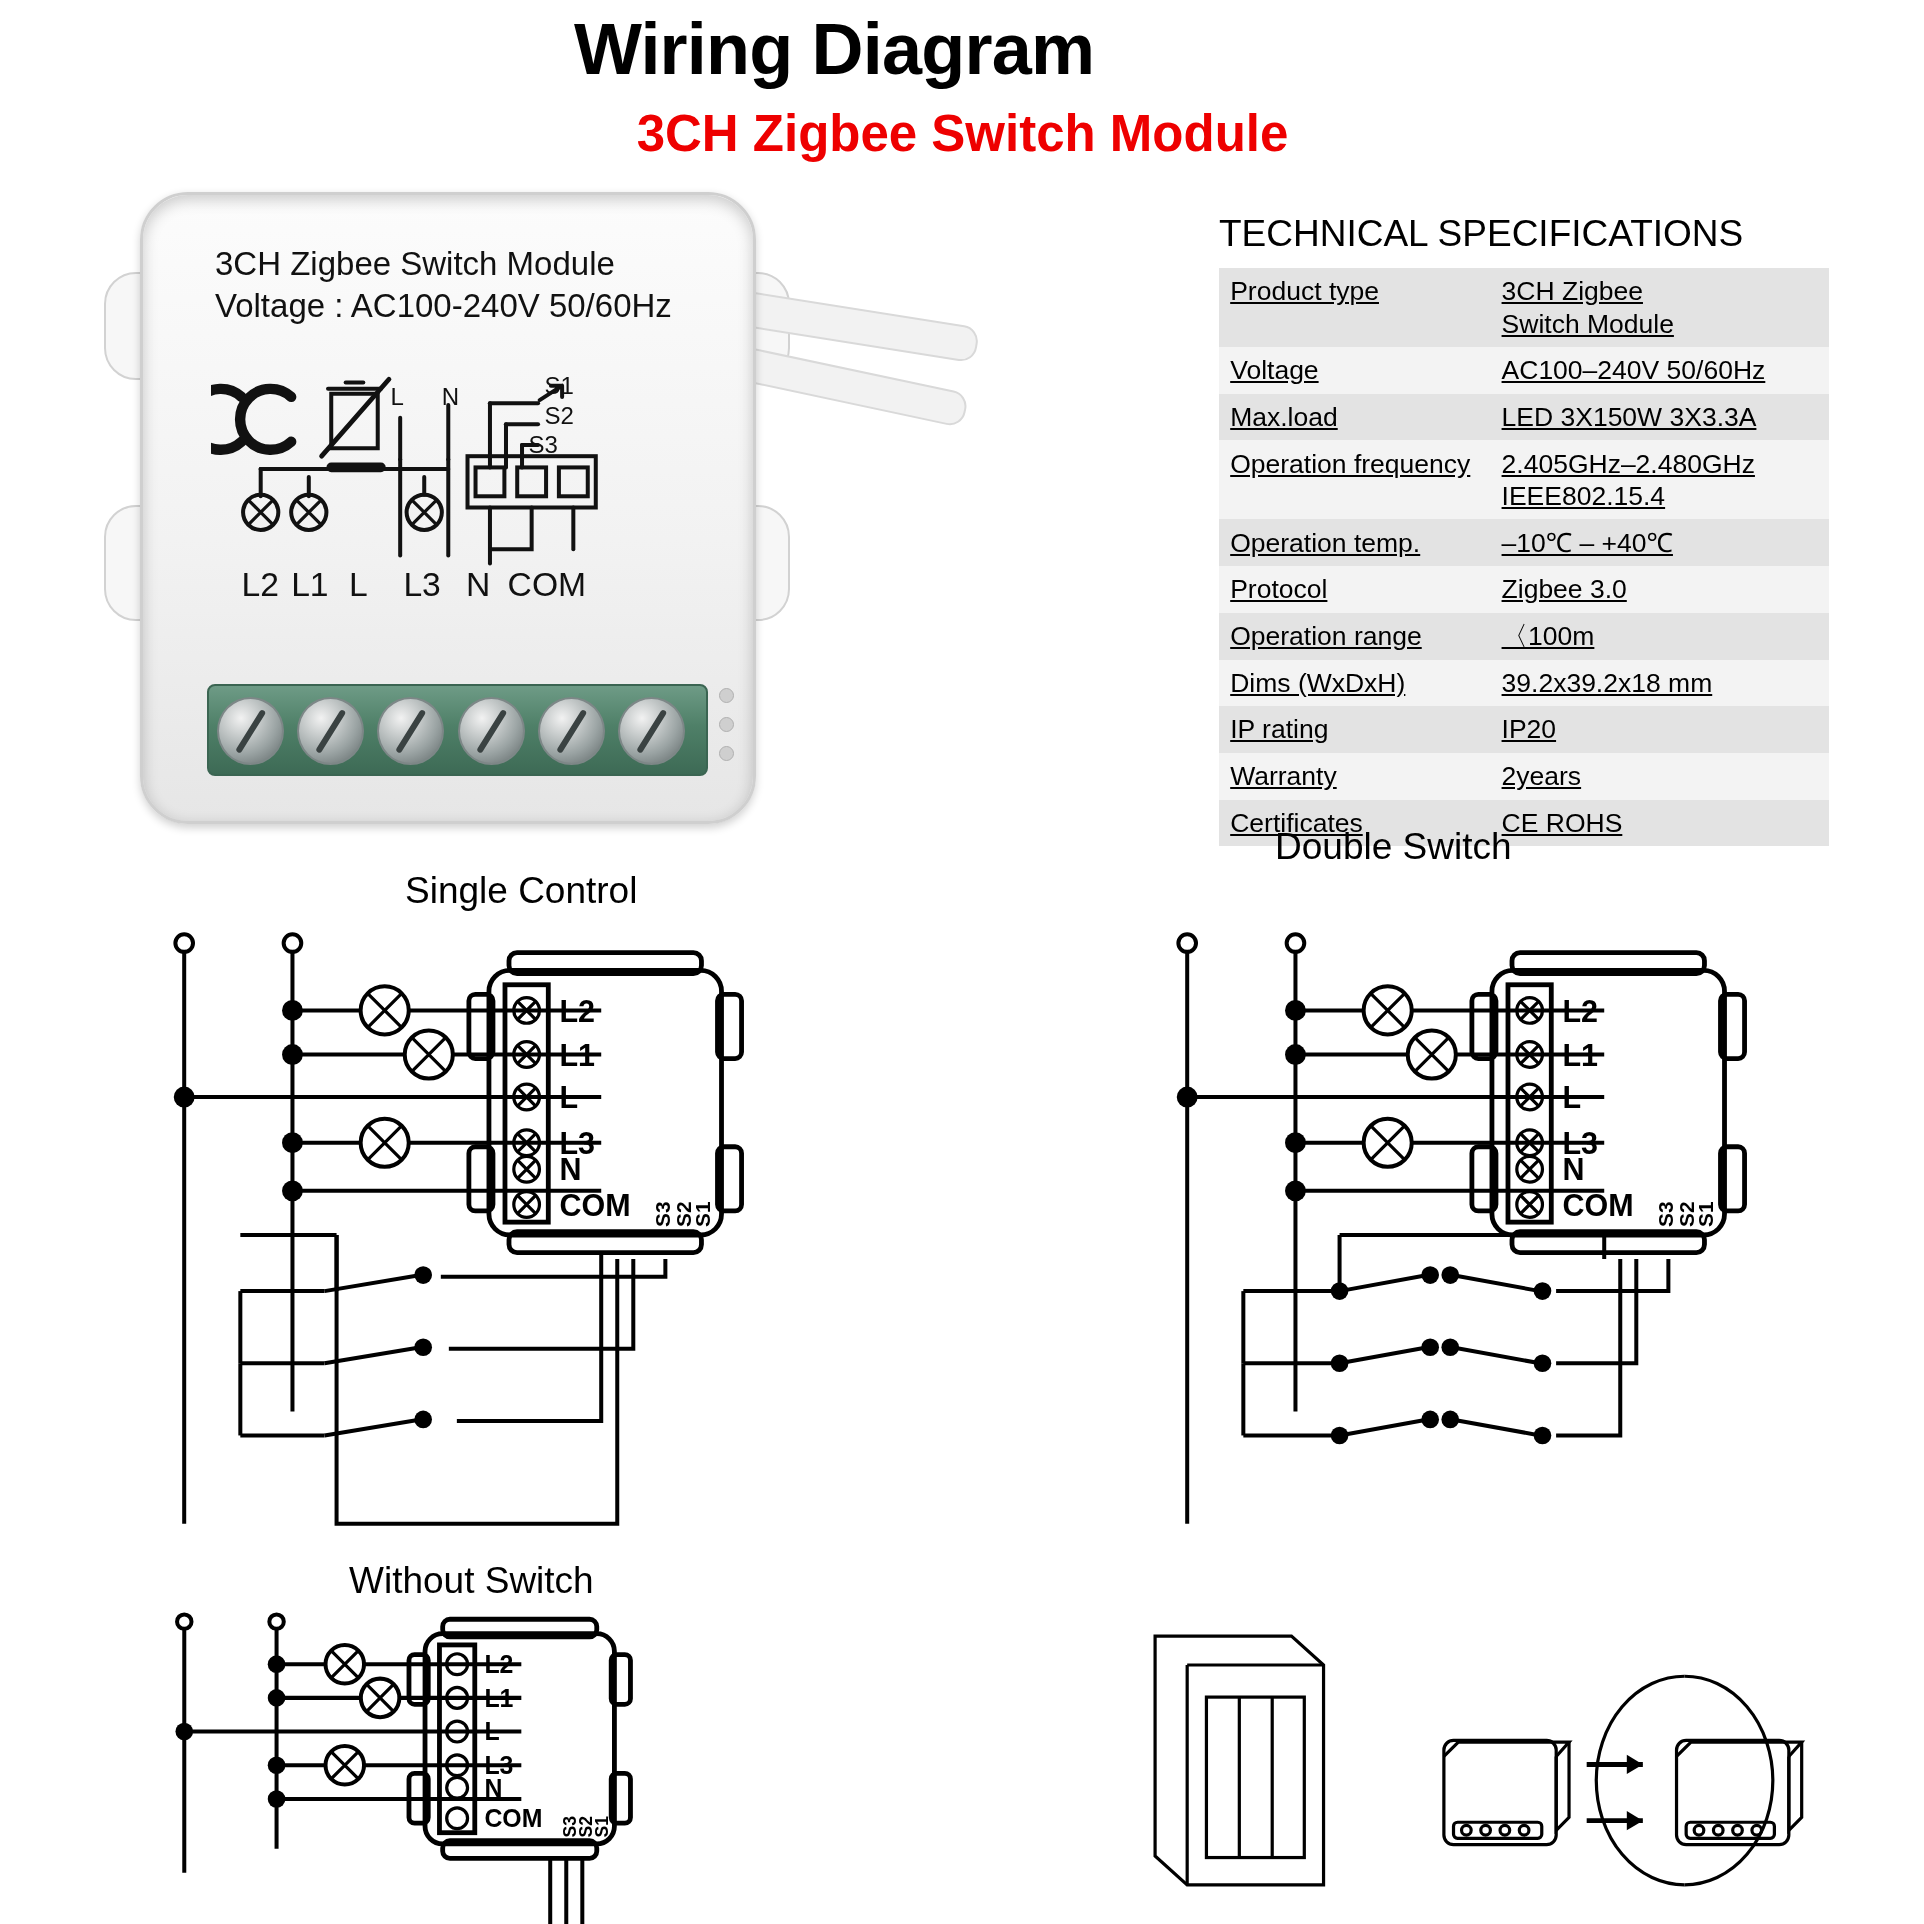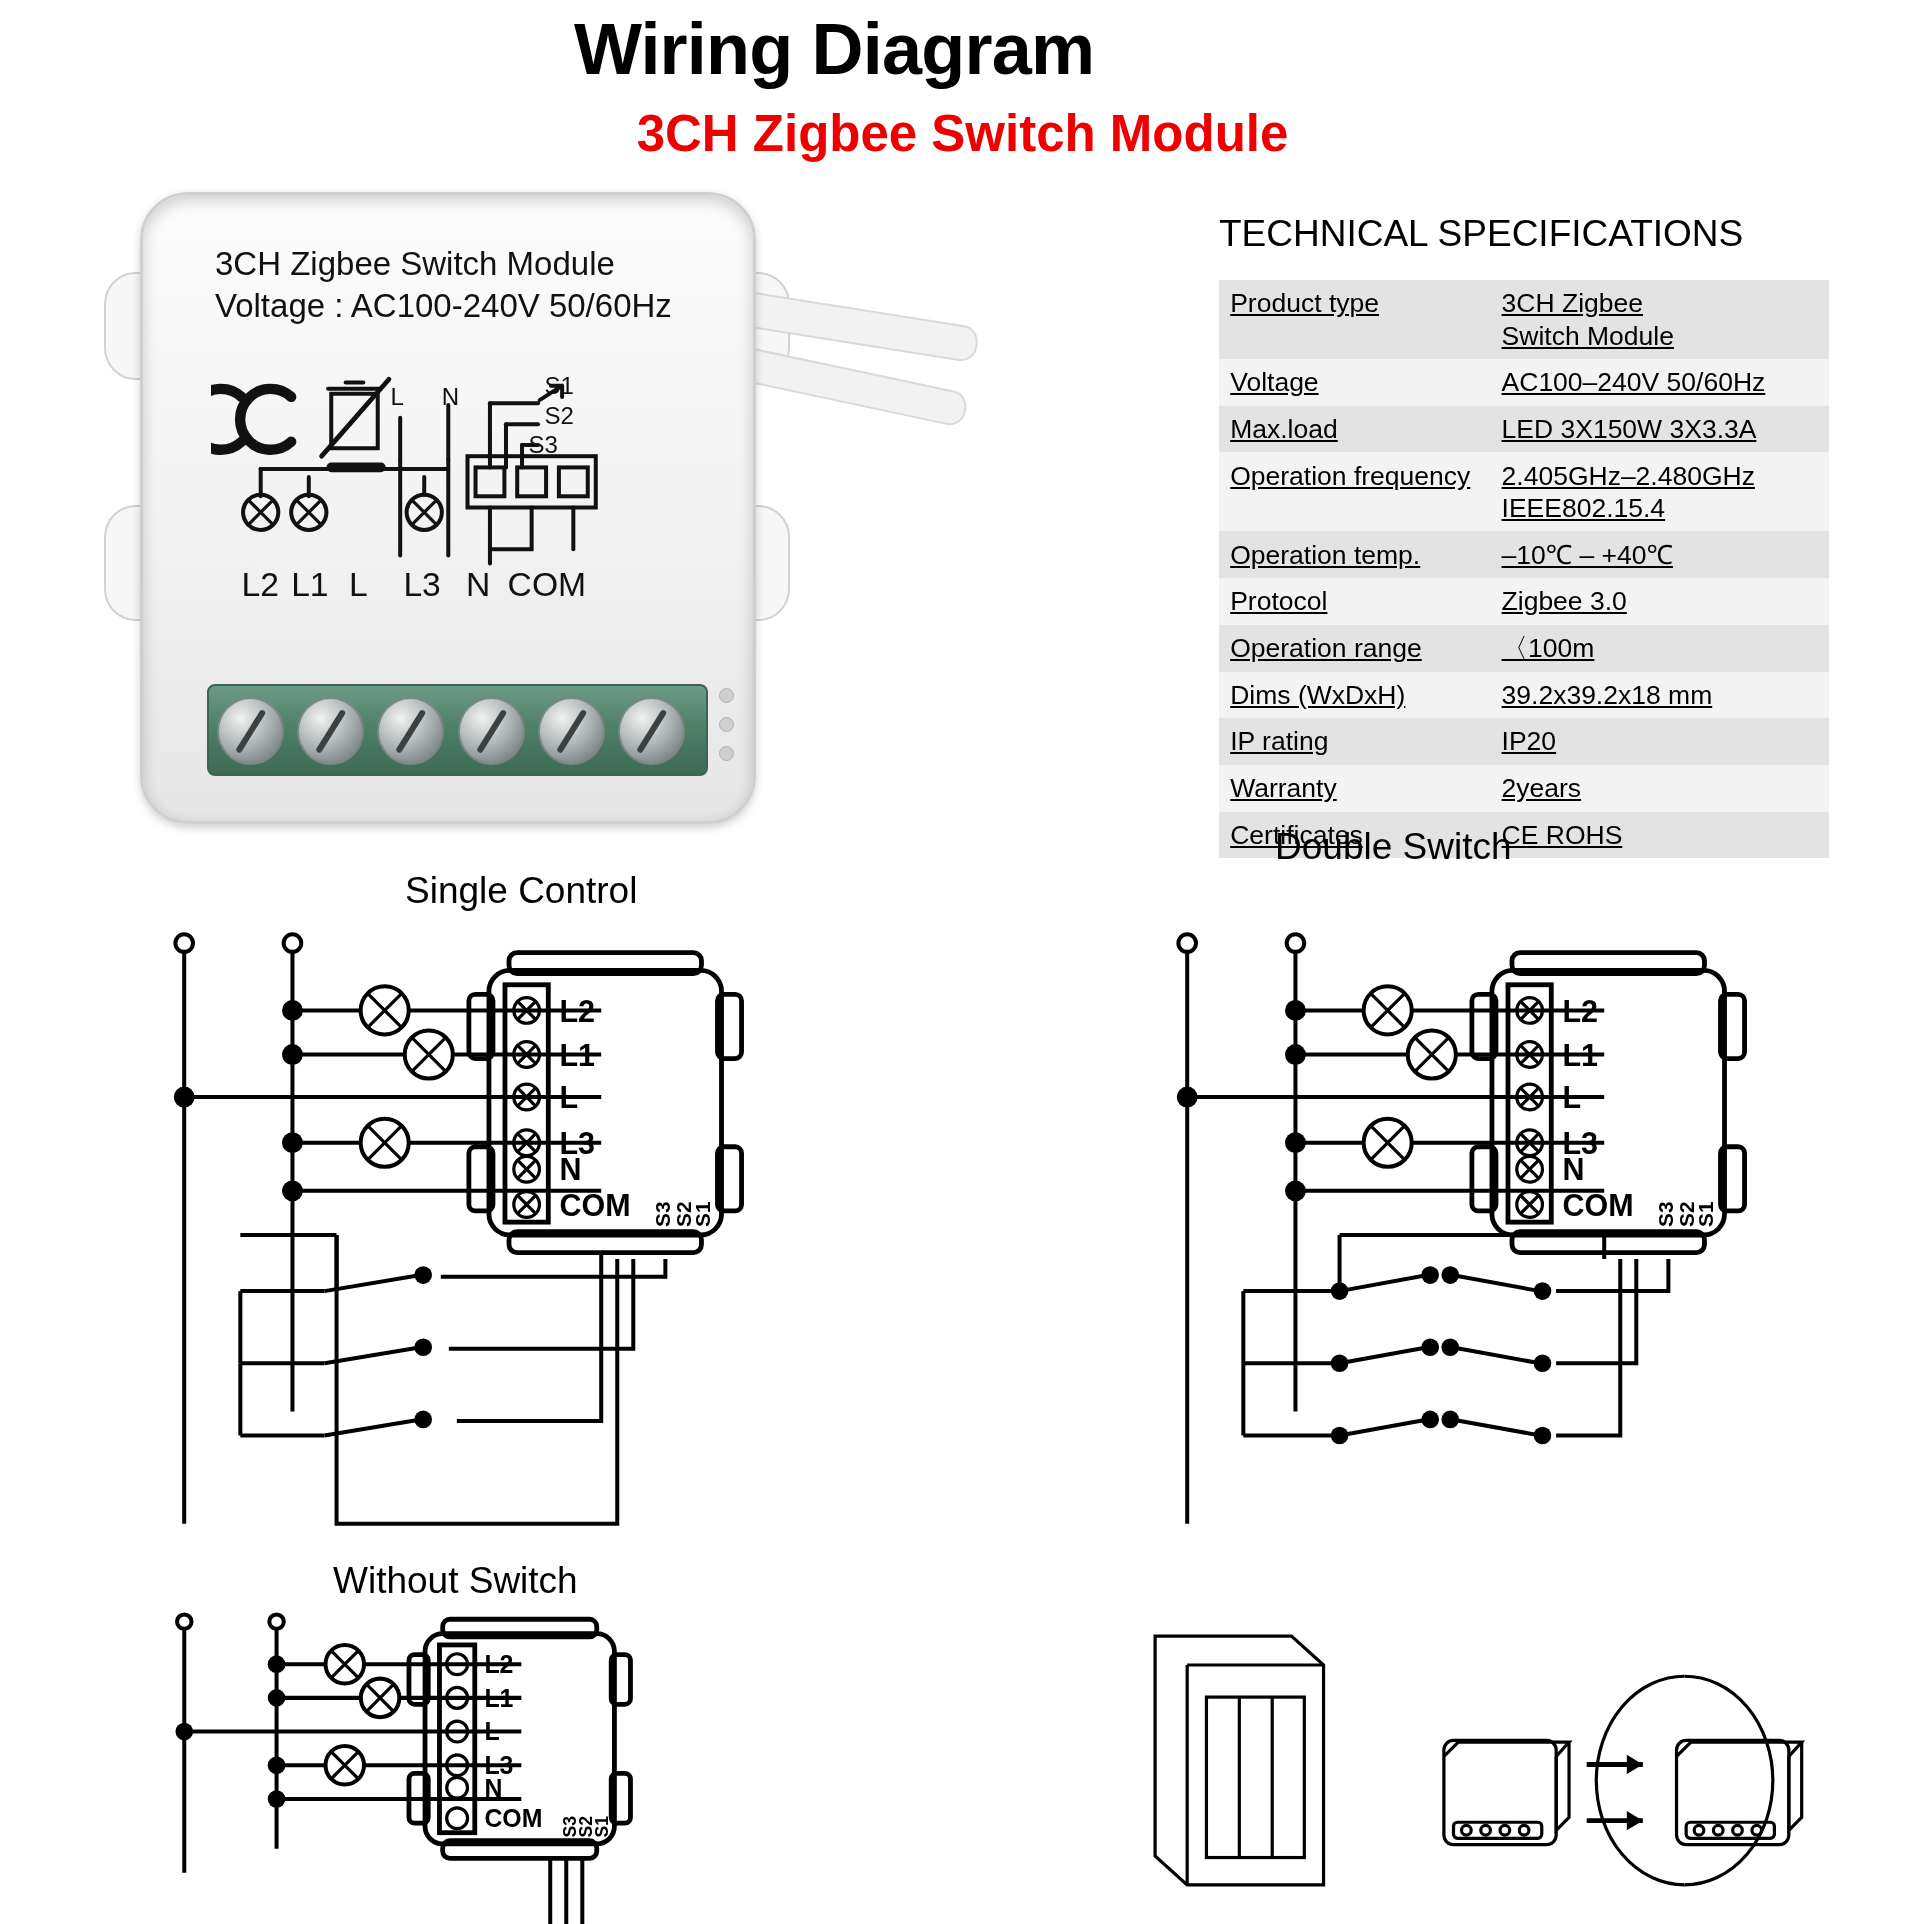--- a/index.html
+++ b/index.html
@@ -65,32 +65,32 @@
   
   .cable{
     position:absolute;background:#f2f2f2;border:2.4px solid #d9d9d9;border-radius:24px;
   }
 
   
   #dev-svg{position:absolute;left:68px;top:160px;}
 
   
   #specs{top:213px;left:1219px;width:610px;}
-  #specs-title{font-size:37px;margin-bottom:25px;white-space:nowrap;}
+  #specs-title{font-size:37px;margin-bottom:13px;white-space:nowrap;}
   table.specs{border-collapse:collapse;width:610px;font-size:26.5px;text-decoration:underline;}
   table.specs td{padding:7.2px 11.2px;vertical-align:top;line-height:1.22;}
   table.specs tr:nth-child(odd){background:#e3e3e3;}
   table.specs tr:nth-child(even){background:#f3f3f3;}
   table.specs td.k{width:249px;}
 
   
   .caption{font-size:37px;white-space:nowrap;}
   #cap-single{top:870px;left:405px;}
   #cap-double{top:826px;left:1275px;}
-  #cap-without{top:1560px;left:333px;}
+  #cap-without{top:1560px;left:349px;}
 
   svg{display:block;}
   text{font-family:"Liberation Sans", sans-serif;}
 </style>
 </head>
 <body>
 
 <div class="abs" id="title-main">Wiring Diagram</div>
 <div class="abs" id="title-sub">3CH Zigbee Switch Module</div>
 

